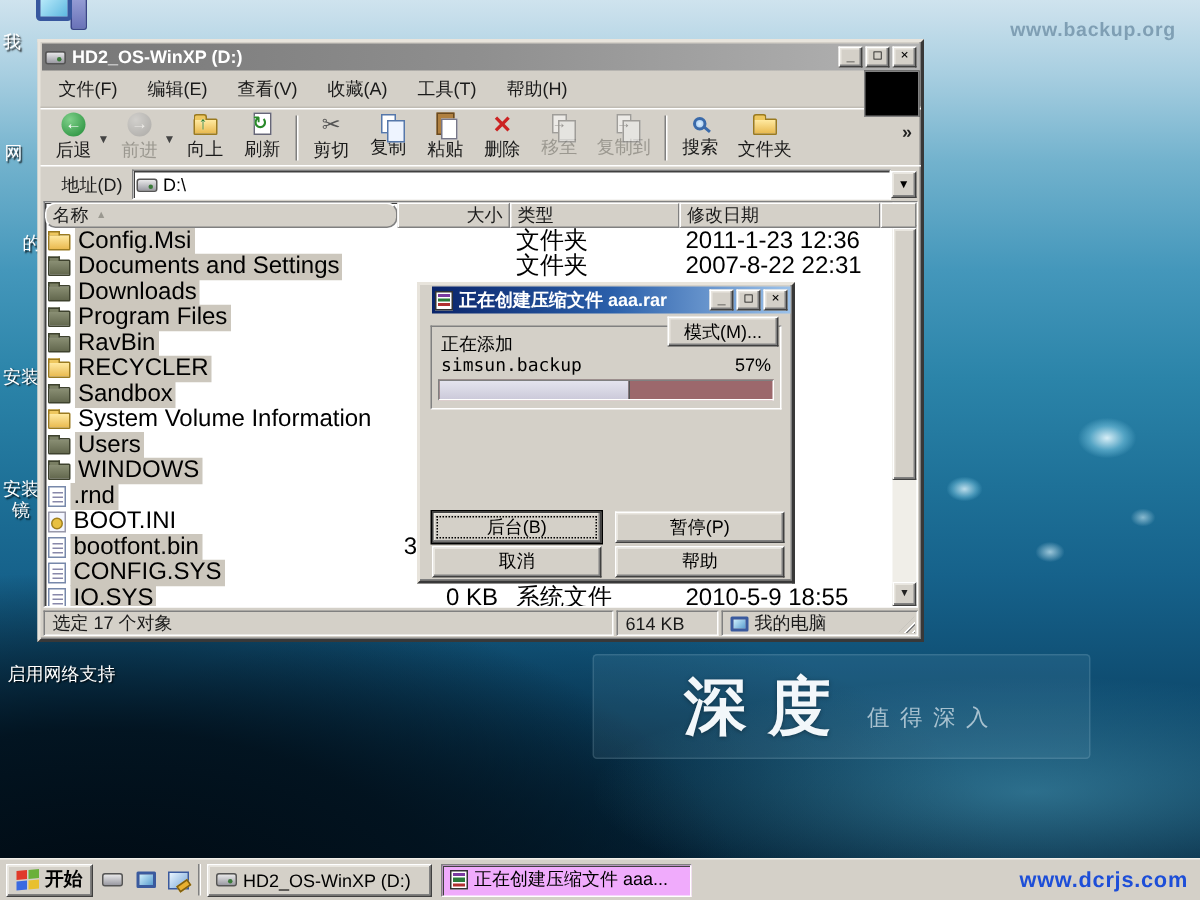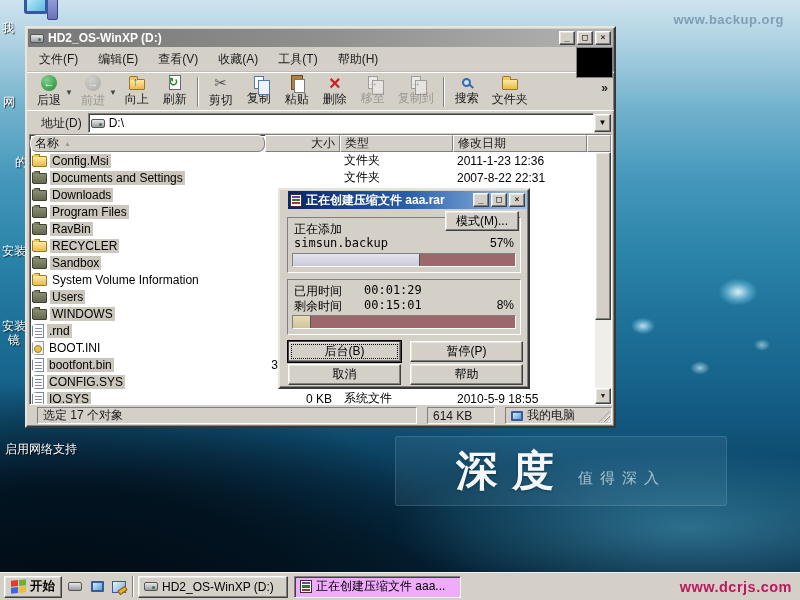--- a/index.html
+++ b/index.html
@@ -25,21 +25,21 @@
   .dt-frag { position:absolute; z-index:1; color:#fff; font-size:12px; text-shadow:1px 1px 1px rgba(0,0,0,.8); white-space:nowrap; }
   #watermark { position:absolute; left:395px; top:436px; width:332px; height:70px; z-index:1;
     background:rgba(150,200,218,.10); border:1px solid rgba(210,235,245,.14); border-radius:3px;
     display:flex; align-items:center; justify-content:center; }
   #watermark .wm-big { color:#f2f7fa; font-size:42px; font-weight:bold; letter-spacing:14px; text-shadow:0 1px 3px rgba(0,0,0,.35); }
   #watermark .wm-small { color:rgba(205,221,230,.78); font-size:15px; letter-spacing:7px; margin-left:10px; margin-top:14px; }
 
   
   .bevel-out { border:1px solid; border-color:#ffffff #404040 #404040 #ffffff; box-shadow:inset -1px -1px 0 #808080, inset 1px 1px 0 #e9e6df; background:#d4d0c8; }
   .bevel-in  { border:1px solid; border-color:#808080 #ffffff #ffffff #808080; box-shadow:inset 1px 1px 0 #404040; background:#fff; }
-  .bevel-in-lite { border:1px solid; border-color:#808080 #ffffff #ffffff #808080;margin-left:8px; }
+  .bevel-in-lite { border:1px solid; border-color:#808080 #ffffff #ffffff #808080; }
 
   .win-btn { width:16px; height:14px; font-size:9px; line-height:11px; text-align:center; color:#000; font-family:"DejaVu Sans Mono",monospace; }
   .win-btn + .win-btn { margin-left:2px; }
 
   
   #explorer { position:absolute; left:25px; top:26px; width:591px; height:402px; z-index:10;
     background:#d4d0c8; border:2px solid; border-color:#e8e4dc #383838 #383838 #e8e4dc; box-shadow:inset -1px -1px 0 #808080; }
   #exp-titlebar { height:18px; margin:1px; background:linear-gradient(90deg,#777777,#8f8f8f,#b3b3b3); display:flex; align-items:center; padding:0 2px; }
   #exp-titlebar .t-title { flex:1; color:#fff; font-weight:bold; font-size:12px; margin-left:4px; white-space:nowrap; overflow:hidden; }
   .drive-ico { width:14px; height:9px; background:linear-gradient(180deg,#e8e8ea,#9a9aa2); border:1px solid #555; border-radius:2px; position:relative; flex:none; }
@@ -81,21 +81,21 @@
   #addr-value { font-size:12px; color:#000; }
 
   #exp-list { position:absolute; left:2px; right:2px; top:106px; bottom:21px; background:#fff; overflow:hidden; }
   #list-header { display:flex; height:17px; position:relative; z-index:2; }
   .hcell { background:#d4d0c8; border:1px solid; border-color:#fff #808080 #808080 #fff; font-size:12px; color:#1a1a1a; padding:0 4px; display:flex; align-items:center; white-space:nowrap; overflow:hidden; }
   .hcell.h-size { justify-content:flex-end; }
   .sort-arrow { font-size:7px; color:#9a9890; margin-left:5px; }
   .c-name { width:235px;border-radius:7px; } .c-size { width:75px; } .c-type { width:113px; } .c-date { width:134px; } .c-fill { flex:1; }
   #list-body { position:absolute; left:0; top:17px; right:16px; bottom:0; }
   .frow { display:flex; height:17px; align-items:center; }
-  .frow .cell { white-space:nowrap; overflow:hidden; font-size:12px; color:#000; }
+  .frow .cell { white-space:nowrap; overflow:hidden; font-size:16px; color:#000; }
   .frow .c-name { display:flex; align-items:center; gap:3px; padding-left:2px; }
   .frow .c-size { text-align:right; padding-right:8px; }
   .frow .c-size.peek { padding-right:62px; }
   .frow .c-type { padding-left:4px; } .frow .c-date { padding-left:4px; }
   .fname { padding:0 2px; }
   .frow.selected .fname { background:#ccc7bd; }
   .fico { flex:none; }
   .fico-folder { width:15px; height:11px; background:linear-gradient(180deg,#ffe9a0,#e9ba50); border:1px solid #9a7a20; border-radius:1px; position:relative; margin-top:2px; }
   .fico-folder::before { content:""; position:absolute; left:-1px; top:-3px; width:6px; height:2px; background:#eec75e; border:1px solid #9a7a20; border-bottom:none; }
   .fico-folder.olive { background:linear-gradient(180deg,#8a8f74,#63684e); border-color:#3e422e; }
@@ -152,21 +152,21 @@
   .ql-ico { width:18px; height:18px; display:flex; align-items:center; justify-content:center; }
   .ql-drive { width:14px; height:9px; background:linear-gradient(180deg,#e8e8ea,#9a9aa2); border:1px solid #555; border-radius:2px; }
   .ql-pc { width:13px; height:11px; background:linear-gradient(135deg,#cfeffc,#5a9ed0); border:2px solid #3a5a9e; border-radius:1px; }
   .ql-desk { width:14px; height:12px; background:linear-gradient(135deg,#e8f4ff,#7aa8d8); border:1px solid #3a5a9e; position:relative; }
   .ql-desk::after { content:""; position:absolute; right:-2px; bottom:-1px; width:7px; height:3px; background:#e8b030; border:1px solid #806010; transform:rotate(-35deg); }
   .tb-sep2 { width:2px; height:21px; border-left:1px solid #808080; border-right:1px solid #fff; }
   .task-btn { height:22px; display:flex; align-items:center; gap:4px; padding:0 5px; font-size:12px; white-space:nowrap; overflow:hidden; }
   #task-1 { width:150px; }
   #task-2 { width:167px; border:1px solid; border-color:#808080 #fff #fff #808080; box-shadow:inset 1px 1px 0 #404040; background:#f0abfc; }
   .task-btn .t-label { overflow:hidden; text-overflow:clip; }
-  #dcrjs-url { margin-left:auto; font-weight:bold; font-size:14.5px; color:#be185d; letter-spacing:.5px; padding-right:4px; }
+  #dcrjs-url { margin-left:auto; font-weight:bold; font-size:14.5px; color:#1d4ed8; letter-spacing:.5px; padding-right:4px; }
 </style>
 </head>
 <body>
 
 <div id="wallpaper"></div>
 <div id="deepin-url">www.backup.org</div>
 <div id="dt-pc-icon">
   <span class="tower"></span>
   <span class="monitor"></span>
 </div>
@@ -471,30 +471,20 @@
   </div>
   <div id="rar-mode" class="bevel-out">模式(M)...</div>
   <div id="rar-g1" class="rar-group">
     <span class="rg-line" style="top:3px;">正在添加</span>
     <span class="rg-line rg-val" style="top:18px;">simsun.backup</span>
     <span class="rg-right" style="top:18px;">57%</span>
     <div class="pbar">
         <div id="pfill-file" class="pfill" style="width: 57%;"></div>
       </div>
   </div>
-  <div id="rar-g2" class="rar-group">
-    <span class="rg-line" style="top:3px;">已用时间</span>
-    <span class="rg-line rg-val" style="top:3px; left:76px;">00:01:29</span>
-    <span class="rg-line" style="top:18px;">剩余时间</span>
-    <span class="rg-line rg-val" style="top:18px; left:76px;">00:15:01</span>
-    <span class="rg-right" style="top:18px;">8%</span>
-    <div class="pbar">
-        <div id="pfill-total" class="pfill" style="width: 8%;"></div>
-      </div>
-  </div>
   <div id="rb-bg" class="rar-btn bevel-out">
     <span class="focus"></span>
     <span>后台(B)</span>
   </div>
   <div id="rb-pause" class="rar-btn bevel-out">暂停(P)</div>
   <div id="rb-cancel" class="rar-btn bevel-out">取消</div>
   <div id="rb-help" class="rar-btn bevel-out">帮助</div>
 </div>
 
 <div id="taskbar">

